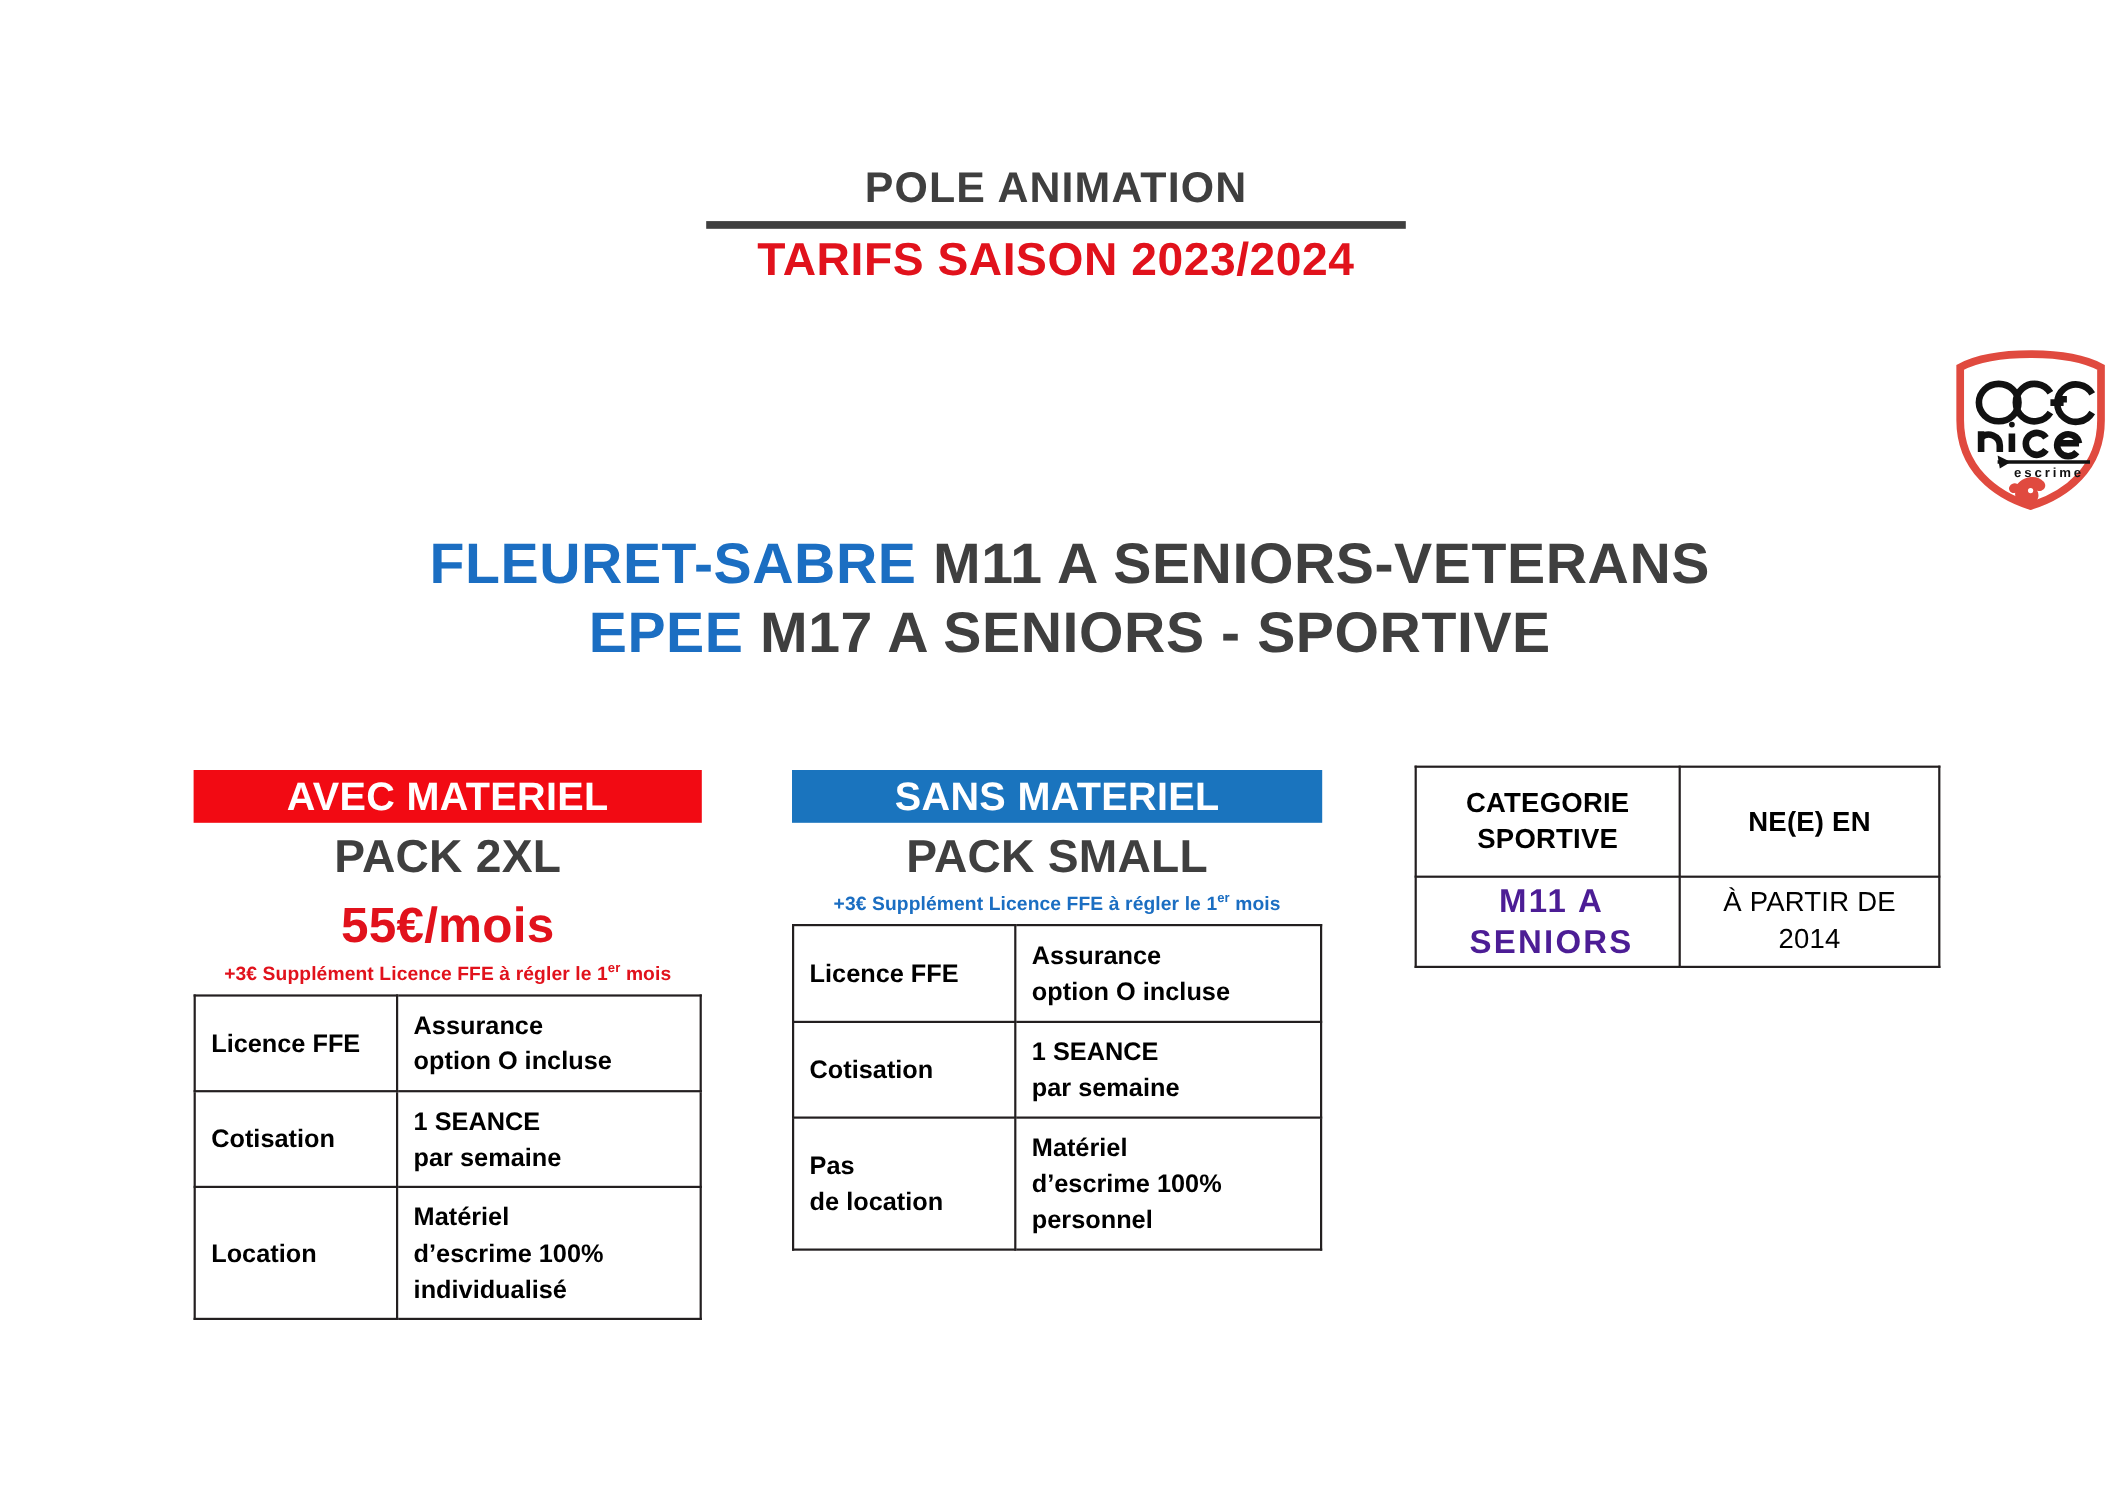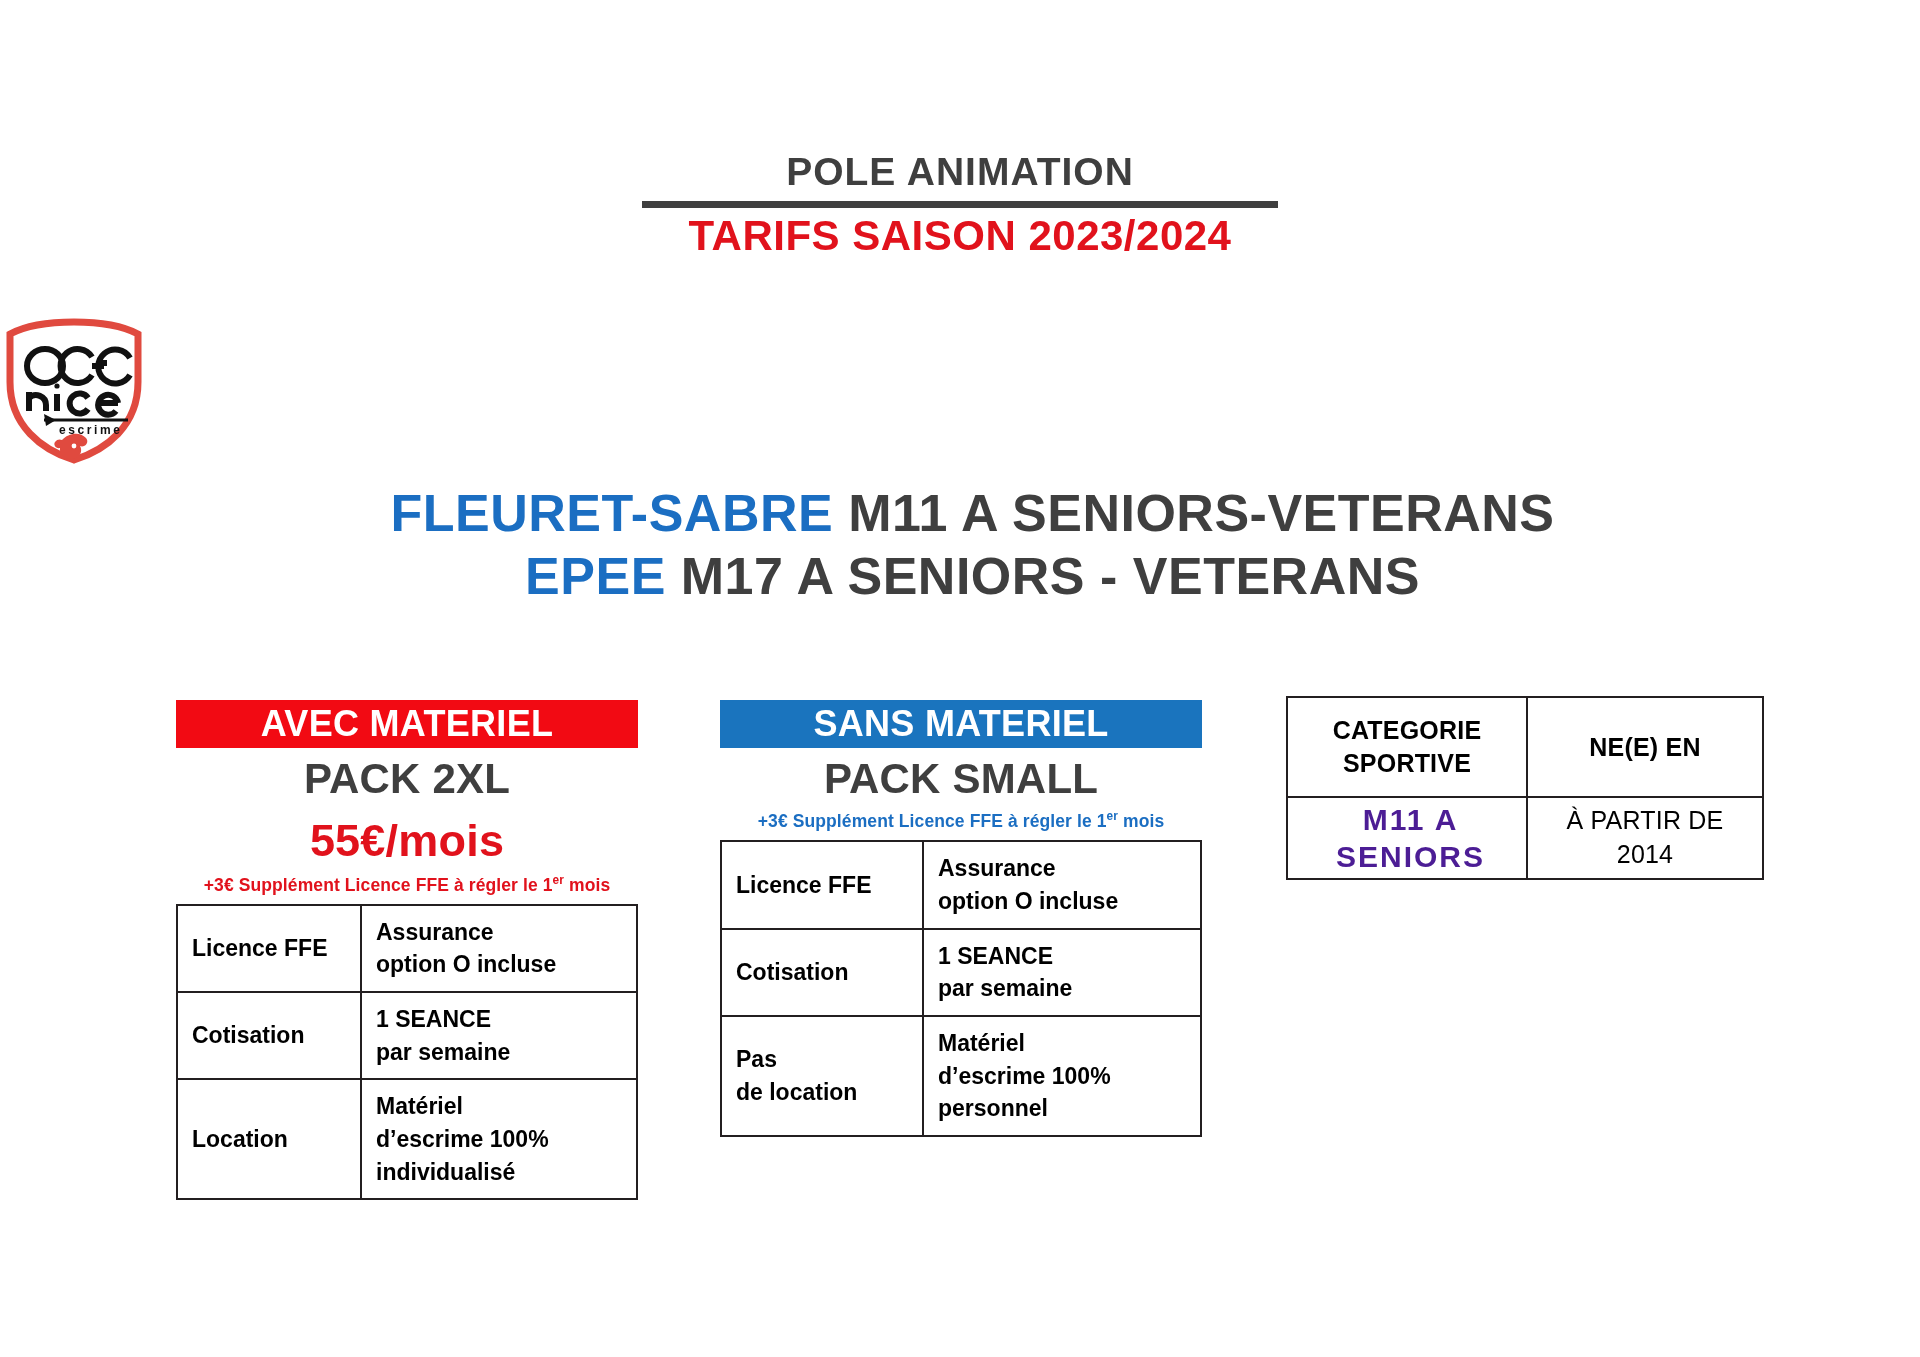--- a/index.html
+++ b/index.html
@@ -46,21 +46,21 @@
     margin: 0;
   }
 
   
   .logo-wrap {
     position: absolute;
     top: 308px;
     left: 0;
     width: 1920px;
     display: flex;
-    justify-content: flex-start;
+    justify-content: flex-end;
   }
   .logo {
     width: 148px;
     height: 156px;
     display: block;
   }
 
   
   .weapon-block {
     position: absolute;
@@ -238,21 +238,21 @@
              c-4 1 -7 -3 -5 -6 c2 -3 5 -3 7 -2 Z" fill="#e04a3f"></path>
     <circle cx="74" cy="138" r="2.4" fill="#ffffff"></circle>
   </svg>
 </div>
 
 <div class="weapon-block">
   <div class="weapon-line">
     <span class="weapon-accent">FLEURET-SABRE</span><span> M11 A SENIORS-VETERANS</span>
   </div>
   <div class="weapon-line">
-    <span class="weapon-accent">EPEE</span><span> M17 A SENIORS - VETERANS</span>
+    <span class="weapon-accent">EPEE</span><span> M17 A SENIORS - SPORTIVE</span>
   </div>
 </div>
 
 <div class="pack pack-left">
   <div class="pack-banner banner-red">AVEC MATERIEL</div>
   <div class="pack-name">PACK 2XL</div>
   <div class="pack-price price-red">55€/mois</div>
   <div class="pack-note note-red"><span>+3€ Supplément Licence FFE à régler le 1</span><sup>er</sup><span> mois</span></div>
 
   <table class="pack-table">

